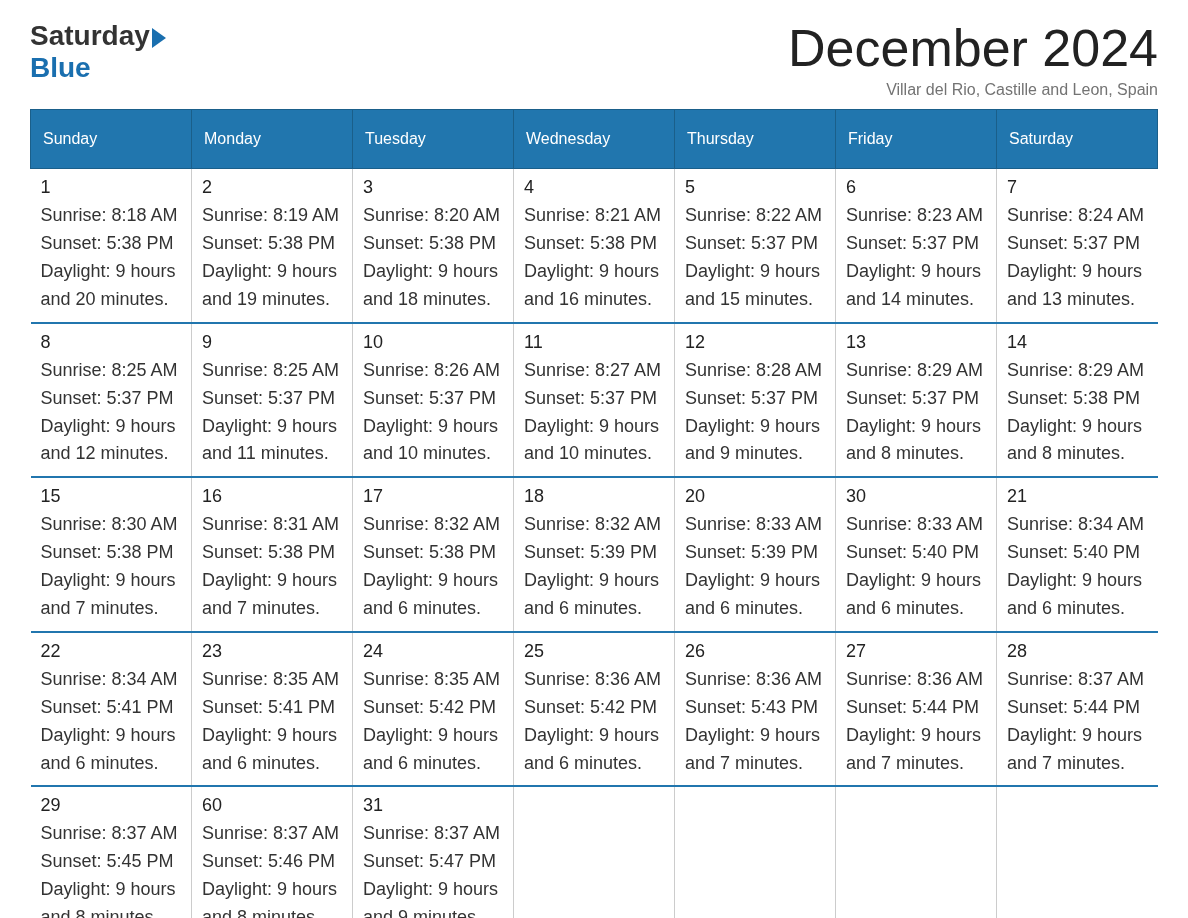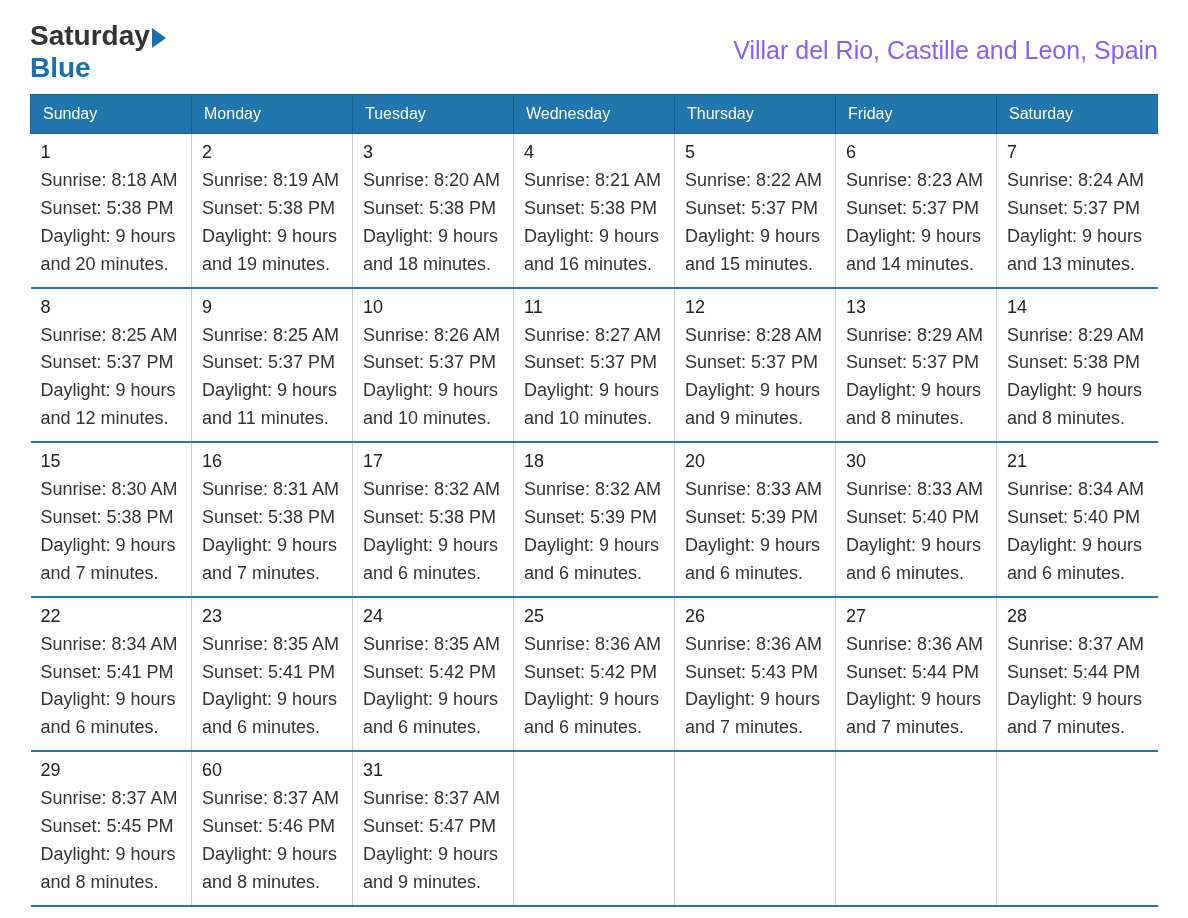--- a/index.html
+++ b/index.html
@@ -52,38 +52,38 @@
     .title-block {
       text-align: right;
     }
     .title-block h1 {
       font-size: 52px;
       font-weight: 300;
       color: #222;
       line-height: 1.1;
     }
     .title-block h2 {
-      font-size: 25px;
+      font-size: 16px;
       font-weight: 400;
-      color: #8b5cf6;
-      margin-top: 16px;
+      color: #737373;
+      margin-top: 4px;
     }
     .calendar {
       width: 100%;
       border-collapse: collapse;
       margin-top: 10px;
     }
     .calendar thead tr {
       background-color: #2176ae;
     }
     .calendar thead th {
       color: #fff;
       font-size: 16px;
       font-weight: 500;
-      padding: 10px 12px;
+      padding: 20px 12px;
       text-align: left;
       border: 1px solid #1a5f8a;
     }
     .calendar tbody tr {
       border-bottom: 2px solid #2176ae;
     }
     .calendar tbody td {
       vertical-align: top;
       padding: 8px 10px;
       font-size: 13.5px;
@@ -121,20 +121,21 @@
   <div class="logo">
     <div class="logo-block">
       <div class="logo-top-row">
         <span class="logo-text-general">Saturday</span>
         <span class="logo-arrow"></span>
       </div>
       <span class="logo-blue">Blue</span>
     </div>
   </div>
   <div class="title-block">
+    <h1>December 2024</h1>
     <h2>Villar del Rio, Castille and Leon, Spain</h2>
   </div>
 </div>
 
 <table class="calendar">
   <thead>
     <tr>
     <th>Sunday</th>
         <th>Monday</th>
         <th>Tuesday</th>

